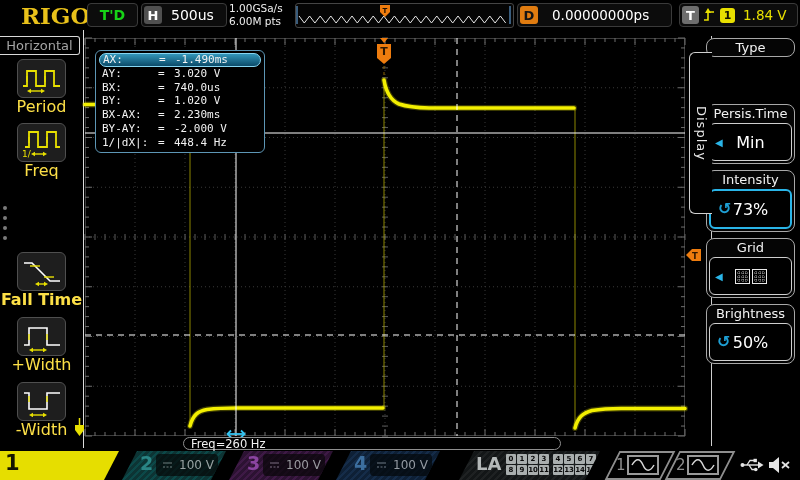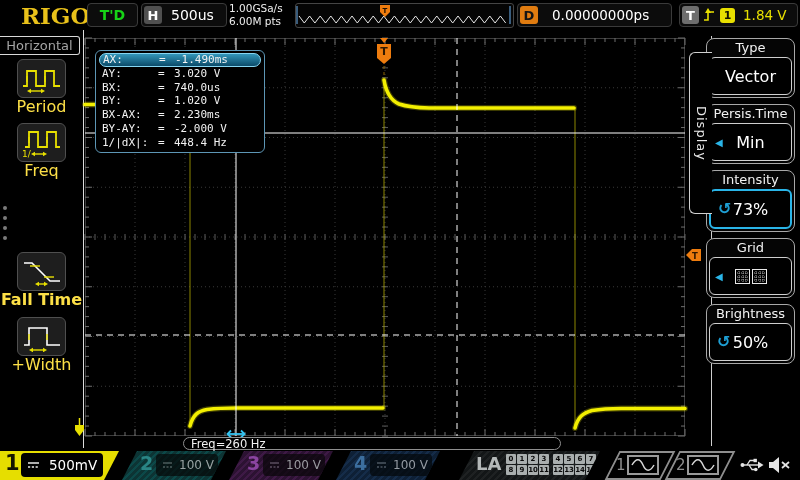--- a/index.html
+++ b/index.html
@@ -169,20 +169,33 @@
           <line x1="7" y1="12" x2="7" y2="18" stroke="#e8e000" stroke-width="1.4"></line>
           <line x1="25" y1="12" x2="25" y2="18" stroke="#e8e000" stroke-width="1.4"></line>
           <line x1="10" y1="28" x2="22" y2="28" stroke="#e8e000" stroke-width="1.4"></line>
           <polygon points="7,28 11,25.7 11,30.3" fill="#e8e000"></polygon>
           <polygon points="25,28 21,25.7 21,30.3" fill="#e8e000"></polygon>
         </svg>
       </div>
       <div class="lm-label">+Width</div>
     </div>
 
+    <div class="lm-item" style="top:352px;">
+      <div class="lm-icon">
+        <svg width="40" height="30" viewBox="0 0 40 30">
+          <polyline points="2,6 7,6 7,22 25,22 25,6 38,6" fill="none" stroke="#fff" stroke-width="1.6"></polyline>
+          <line x1="7" y1="9" x2="7" y2="15" stroke="#e8e000" stroke-width="1.4"></line>
+          <line x1="25" y1="9" x2="25" y2="15" stroke="#e8e000" stroke-width="1.4"></line>
+          <line x1="10" y1="28" x2="22" y2="28" stroke="#e8e000" stroke-width="1.4"></line>
+          <polygon points="7,28 11,25.7 11,30.3" fill="#e8e000"></polygon>
+          <polygon points="25,28 21,25.7 21,30.3" fill="#e8e000"></polygon>
+        </svg>
+      </div>
+      <div class="lm-label">-Width</div>
+    </div>
 
     <div class="pagedots" style="position:absolute;left:3px;top:170px;">
       <span></span>
         <span></span>
         <span></span>
         <span></span>
     </div>
   </aside>
 
   <div class="vsep" style="left:83px;"></div>
@@ -613,23 +626,20 @@
   </div>
 
   <aside id="rightmenu">
     <div class="rm-border"></div>
     <div class="rm-tab">
       <span>Display</span>
     </div>
 
     <div class="rm-item" style="top:8px;">
       <div class="rm-label">Type</div>
-      <div class="rm-value">
-        <span>Vector</span>
-      </div>
     </div>
 
     <div class="rm-item" style="top:74px;">
       <div class="rm-label">Persis.Time</div>
       <div class="rm-value">
         <span class="rm-arrow">◀</span>
         <span>Min</span>
       </div>
     </div>
 
@@ -672,27 +682,20 @@
         <span class="rm-knob">↺</span>
         <span>50%</span>
       </div>
     </div>
   </aside>
 
   <footer id="chbar">
 
     <div class="chtab" style="left:0;width:119px;background:#e6de00;clip-path:polygon(0 0,100% 0,calc(100% - 15px) 100%,0 100%);">
       <span class="chnum" style="left:5px;color:#141400;font-size:21px;top:0px;">1</span>
-      <div class="chinner" style="left:21px;top:2px;width:82px;height:24px;background:#000;">
-        <svg class="coup" width="11" height="8">
-          <line x1="0" y1="2" x2="11" y2="2" stroke="#e8e8e8" stroke-width="1.4"></line>
-          <line x1="0" y1="6" x2="11" y2="6" stroke="#e8e8e8" stroke-width="1.4" stroke-dasharray="2.2 1.6"></line>
-        </svg>
-        <span style="color:#fff;font-size:13.5px;margin-left:6px;">500mV</span>
-      </div>
     </div>
 
     <div class="chtab" style="left:122px;width:104px;background:#0d3434 repeating-linear-gradient(135deg,rgba(0,220,220,0.12) 0 2px,transparent 2px 5px);clip-path:polygon(15px 0,100% 0,calc(100% - 15px) 100%,0 100%);">
       <span class="chnum" style="left:18px;color:#2a8585;font-size:19px;top:1px;">2</span>
       <div class="chinner" style="left:34px;top:3px;width:62px;height:22px;background:rgba(5,8,8,0.72);">
         <svg class="coup" width="9" height="8">
           <line x1="0" y1="2" x2="9" y2="2" stroke="#6f7f7f" stroke-width="1.2"></line>
           <line x1="0" y1="6" x2="9" y2="6" stroke="#6f7f7f" stroke-width="1.2" stroke-dasharray="2 1.5"></line>
         </svg>
         <span style="color:#98a2a2;font-size:12px;margin-left:3px;">100 V</span>

